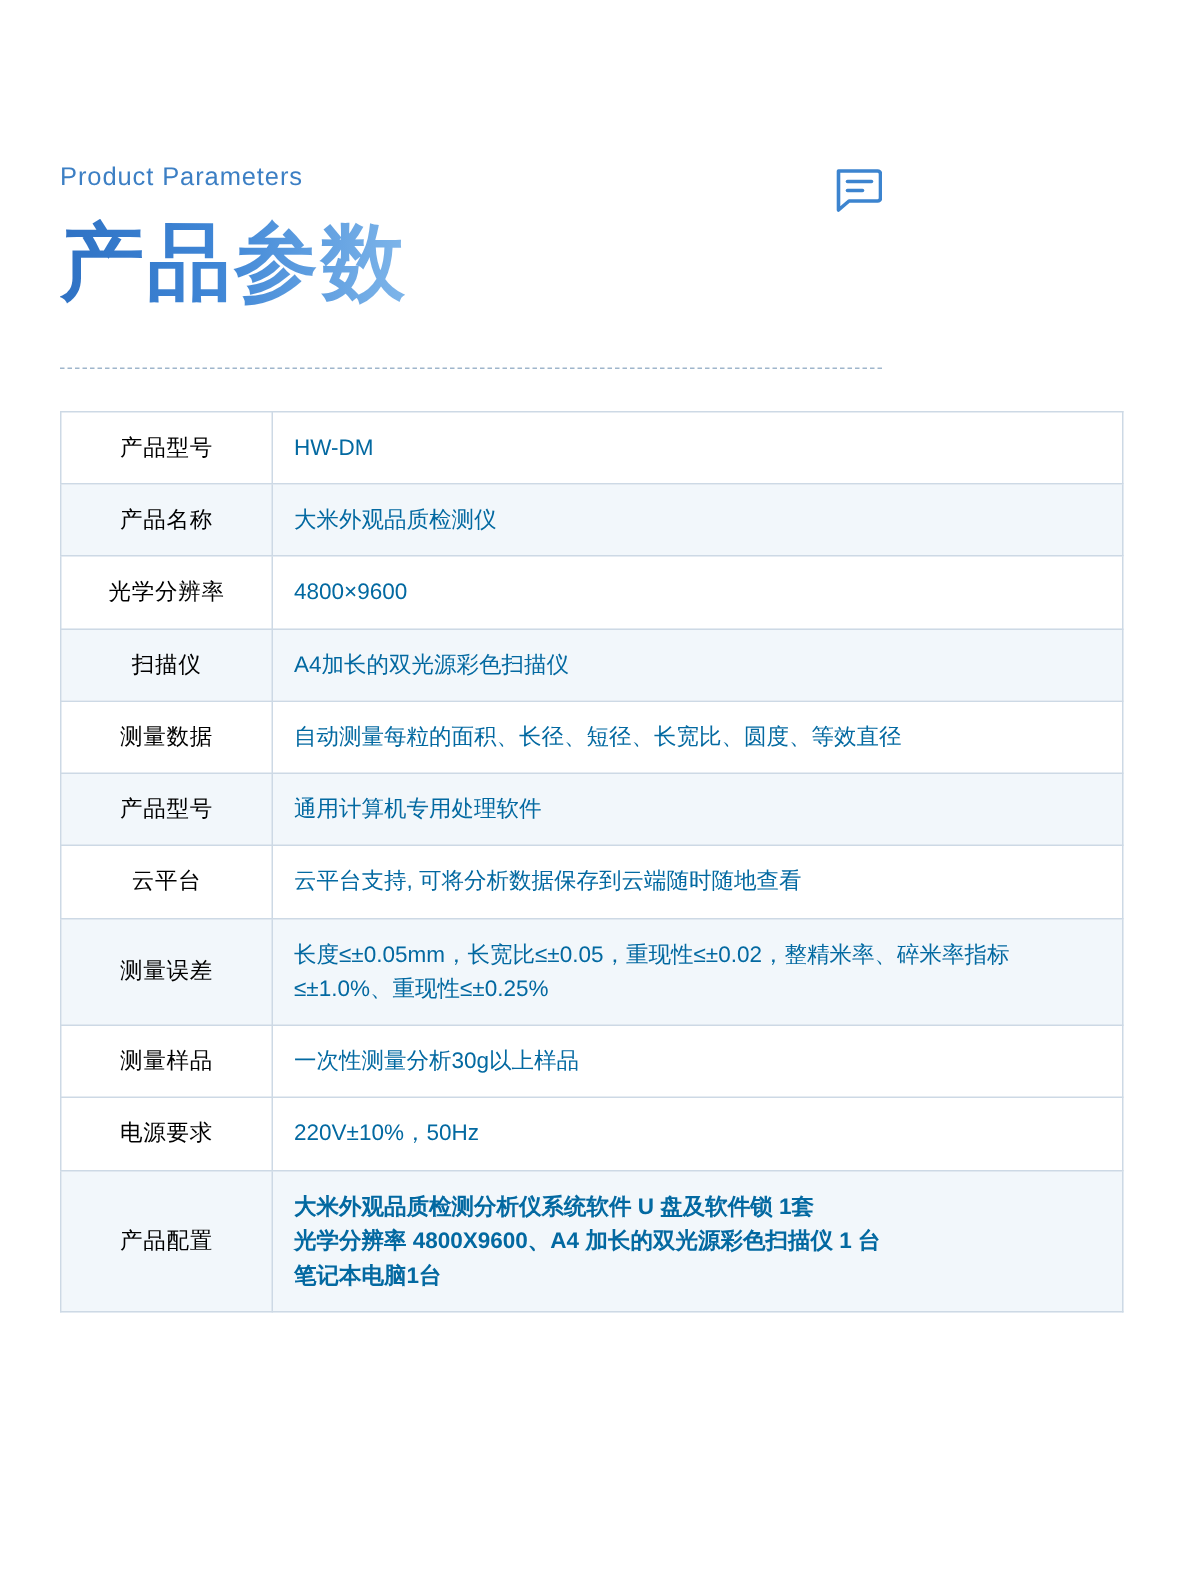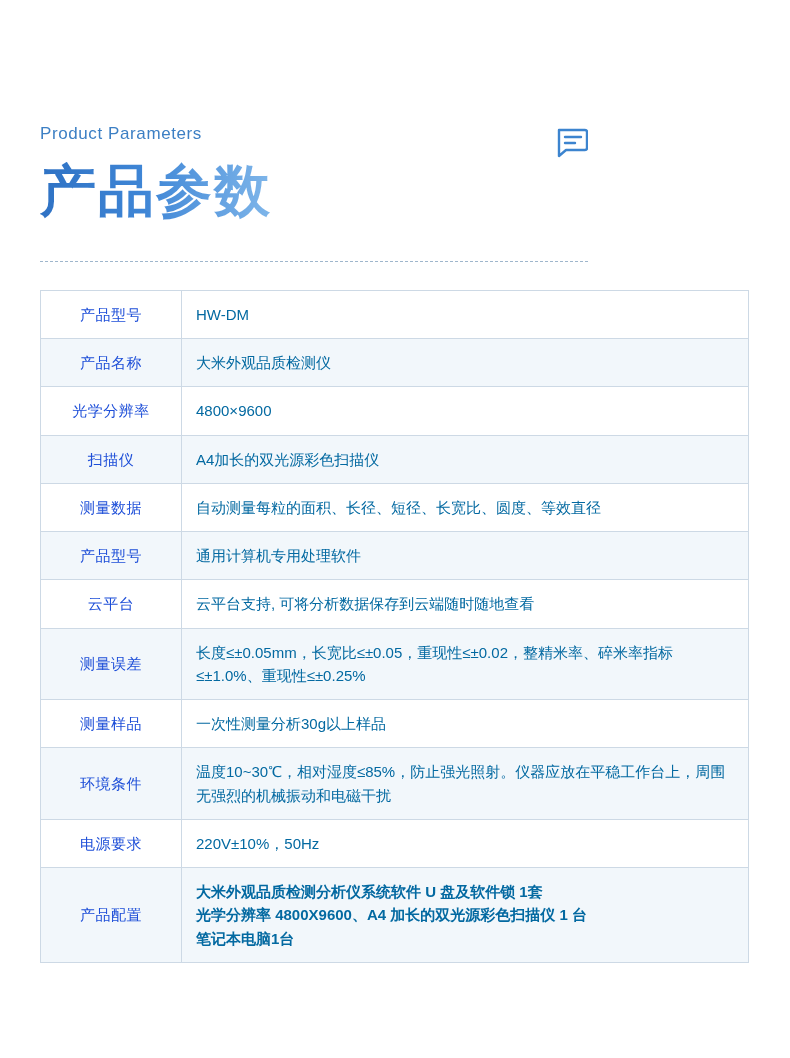--- a/index.html
+++ b/index.html
@@ -13,21 +13,21 @@
     font-family: "Liberation Sans", sans-serif;
     color: #333333;
     position: relative;
     overflow: hidden;
   }
   .page {
     position: relative;
     width: 628px;
     height: 1058px;
     box-sizing: border-box;
-    padding: 16px 40px;
+    padding: 0 40px;
   }
   .header-block {
     position: relative;
     padding-top: 108px;
   }
   .eyebrow {
     font-size: 17px;
     letter-spacing: 0.6px;
     color: #3c7fc4;
     font-weight: 500;
@@ -71,21 +71,21 @@
   }
   table.params td {
     border: 1px solid #cdd9e5;
     padding: 12px 14px;
     vertical-align: middle;
     font-size: 15px;
     line-height: 1.55;
   }
   td.label {
     width: 112px;
-    color: #1d4ed8;
+    color: #000000;
     text-align: center;
     background: #ffffff;
     letter-spacing: 0.5px;
     font-size: 15px;
     padding: 12px 6px;
   }
   td.value {
     color: #0369a1;
     background: #ffffff;
     padding-left: 18px;
@@ -150,24 +150,20 @@
         <td class="value">云平台支持, 可将分析数据保存到云端随时随地查看</td>
       </tr>
       <tr class="shade">
         <td class="label">测量误差</td>
         <td class="value">长度≤±0.05mm，长宽比≤±0.05，重现性≤±0.02，整精米率、碎米率指标≤±1.0%、重现性≤±0.25%</td>
       </tr>
       <tr>
         <td class="label">测量样品</td>
         <td class="value">一次性测量分析30g以上样品</td>
       </tr>
-      <tr class="shade">
-        <td class="label">环境条件</td>
-        <td class="value">温度10~30℃，相对湿度≤85%，防止强光照射。仪器应放在平稳工作台上，周围无强烈的机械振动和电磁干扰</td>
-      </tr>
       <tr>
         <td class="label">电源要求</td>
         <td class="value">220V±10%，50Hz</td>
       </tr>
       <tr class="shade">
         <td class="label">产品配置</td>
         <td class="value value-lines">
             <span>大米外观品质检测分析仪系统软件 U 盘及软件锁 1套</span>
             <span>光学分辨率 4800X9600、A4 加长的双光源彩色扫描仪 1 台</span>
             <span>笔记本电脑1台</span>

